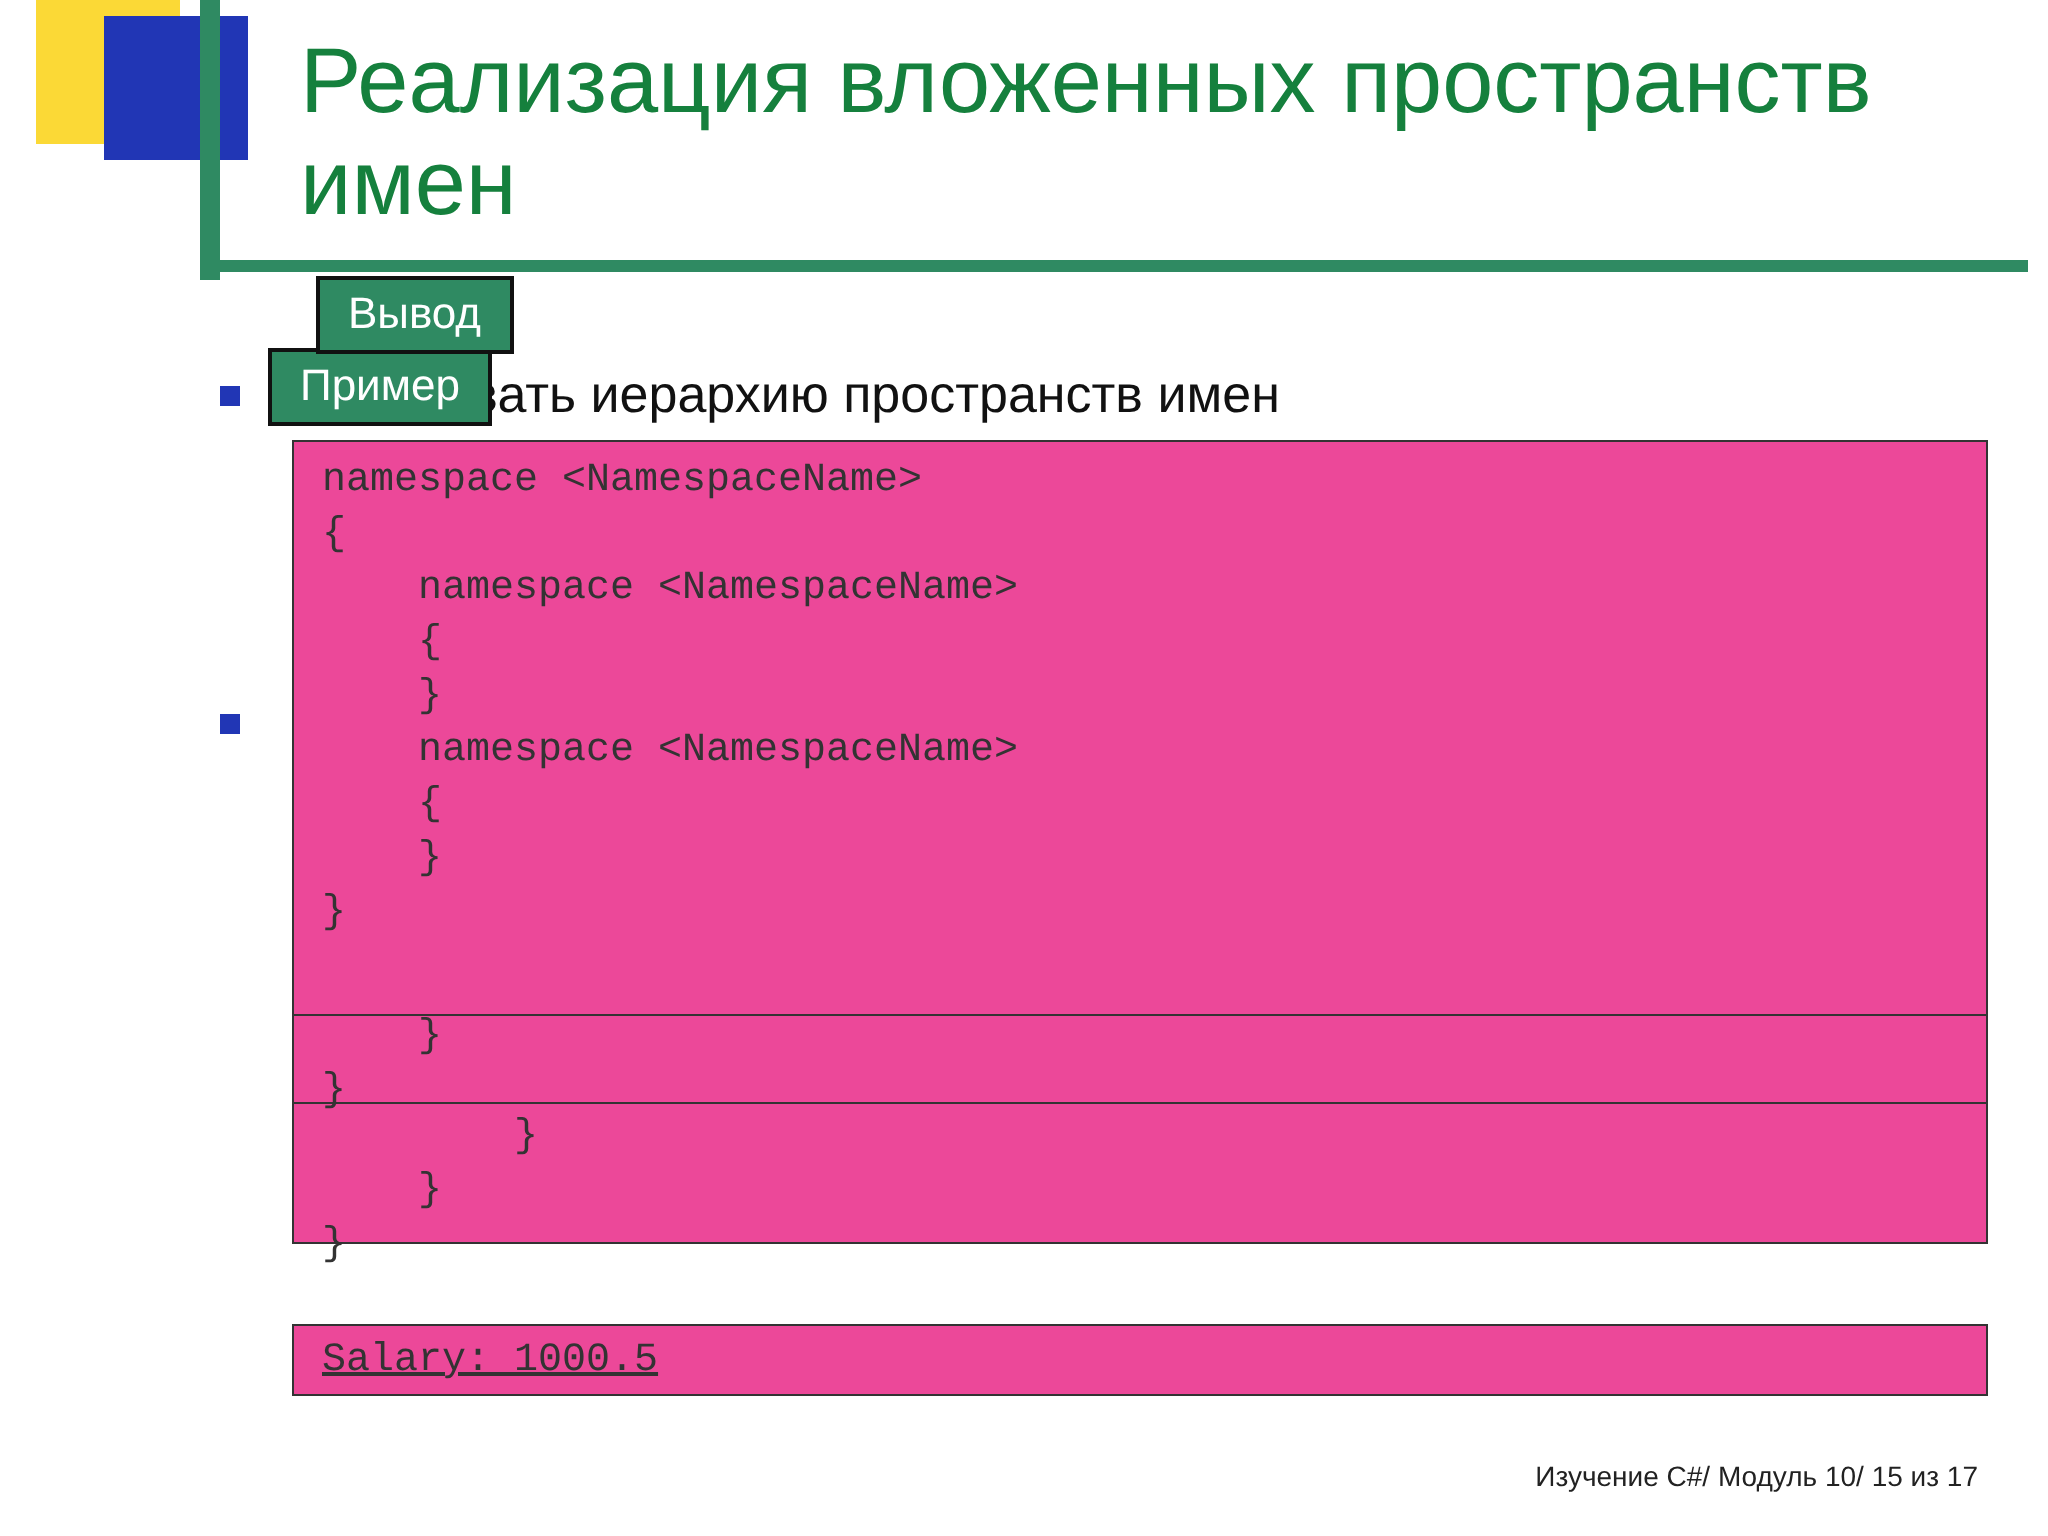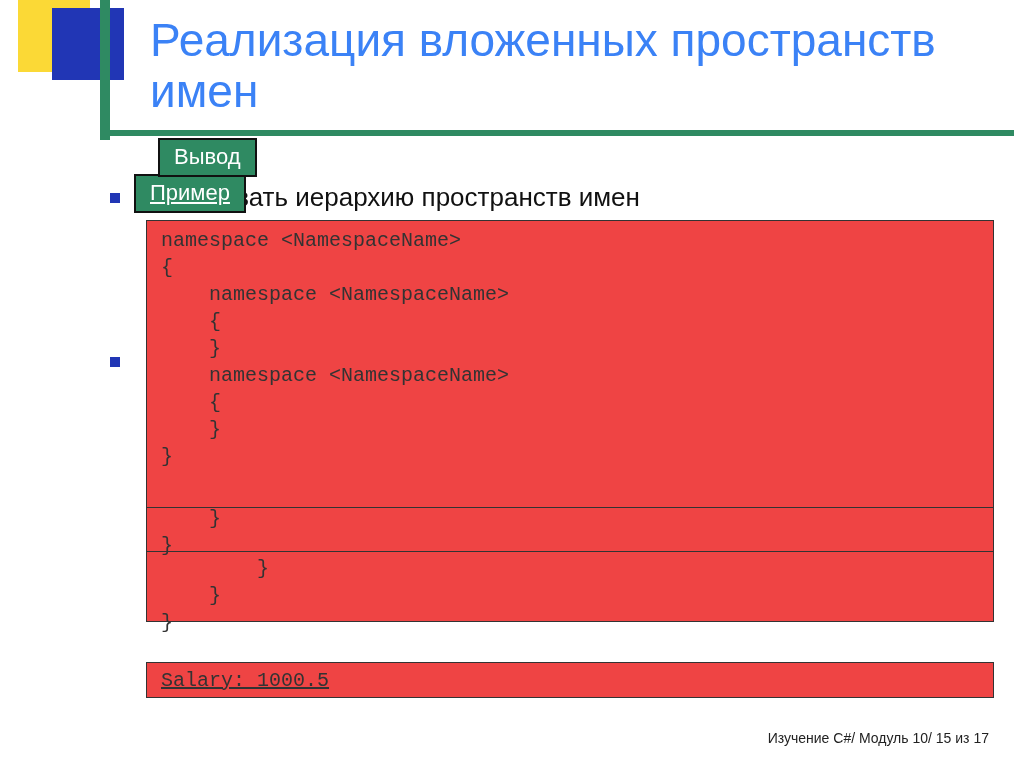--- a/index.html
+++ b/index.html
@@ -4,36 +4,36 @@
 <style>
   * { box-sizing: border-box; margin: 0; padding: 0; }
   html, body { width: 1024px; height: 768px; font-family: Verdana, Geneva, sans-serif; background: #fff; overflow: hidden; }
   .slide { position: relative; width: 1024px; height: 768px; }
 
   .deco-yellow { position: absolute; top: 0; left: 18px; width: 72px; height: 72px; background: #fbd936; }
   .deco-blue   { position: absolute; top: 8px; left: 52px; width: 72px; height: 72px; background: #2136b5; }
   .deco-green  { position: absolute; top: 0; left: 100px; width: 10px; height: 140px; background: #2f8a62; }
   .deco-green::after { content:""; position:absolute; left:0; top:130px; width: 914px; height: 6px; background:#2f8a62; }
 
-  .title { position: absolute; top: 15px; left: 150px; width: 840px; font-size: 46px; line-height: 1.1; color: #3b82f6; font-weight: 400; font-family: Verdana, sans-serif; }
+  .title { position: absolute; top: 15px; left: 150px; width: 840px; font-size: 46px; line-height: 1.1; color: #15803d; font-weight: 400; font-family: Verdana, sans-serif; }
 
   .body { position: absolute; top: 180px; left: 110px; width: 880px; }
 
   .bullet-row { display: flex; align-items: flex-start; margin-bottom: 28px; }
   .bullet-sq { width: 10px; height: 10px; background: #2136b5; flex: 0 0 10px; margin-top: 13px; margin-right: 14px; }
   .bullet-text { font-size: 26px; color: #111; line-height: 1.35; }
 
   .second-bullet { position: absolute; top: 164px; }
   .second-text-tail { position: absolute; top: 159px; right: 0; font-size: 26px; color:#111; }
 
   .label-badge { position: absolute; background: #2f8a62; color: #fff; font-size: 22px; padding: 4px 14px 5px 14px; border: 2px solid #111; }
-  .label-example { top: -6px; left: 24px; z-index: 5; text-decoration: underline; }
+  .label-example { top: -6px; left: 24px; z-index: 5; }
   .label-output  { bottom: 66px; left: 48px; z-index: 5; }
 
-  .codebox { position: absolute; left: 36px; width: 848px; background: #ef4444; border: 1px solid #333; font-family: "Courier New", monospace; font-size: 20px; color: #333; padding: 6px 14px; white-space: pre; line-height: 1.35; }
+  .codebox { position: absolute; left: 36px; width: 848px; background: #ec4899; border: 1px solid #333; font-family: "Courier New", monospace; font-size: 20px; color: #333; padding: 6px 14px; white-space: pre; line-height: 1.35; }
   .cb1 { top: 40px; height: 288px; z-index: 4; }
   .cb2 { top: 318px; height: 54px; z-index: 3; }
   .cb3 { top: 368px; height: 74px; z-index: 2; }
   .cb-out { top: 482px; height: 36px; padding: 4px 14px; z-index: 4; text-decoration: underline; }
 
   .footer { position: absolute; right: 35px; top: 730px; font-size: 14px; color: #222; text-align: right; }
 </style>
 </head>
 <body>
 <div class="slide">

